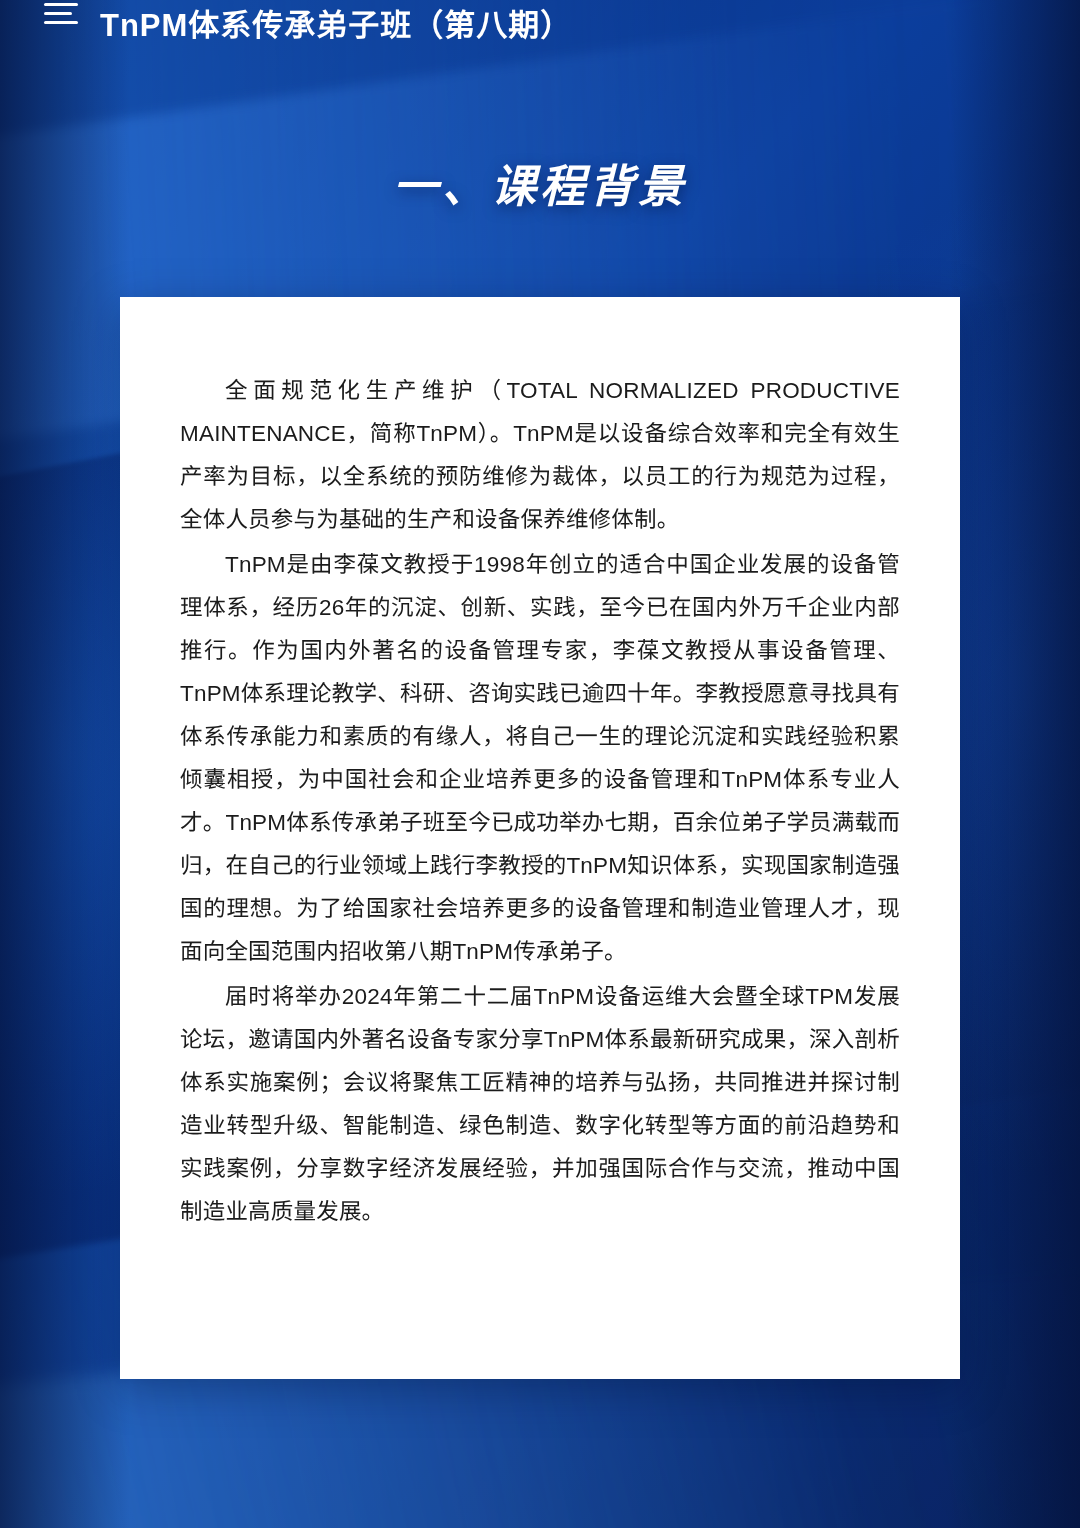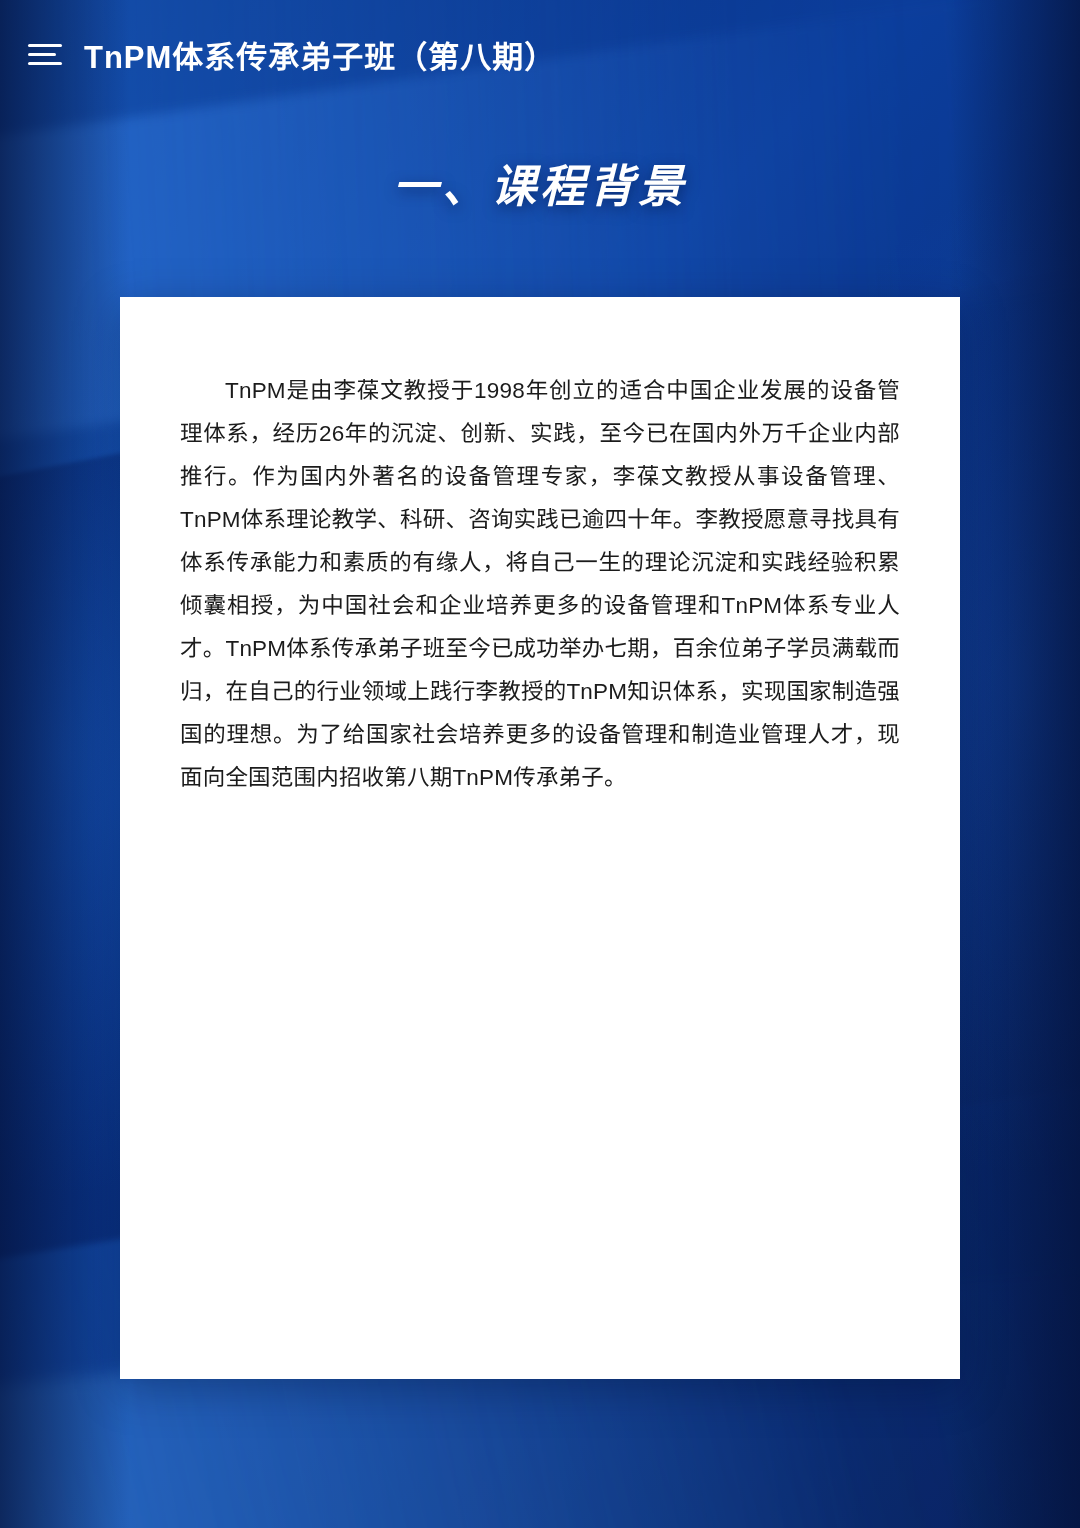--- a/index.html
+++ b/index.html
@@ -86,22 +86,22 @@
     background: linear-gradient(270deg, rgba(4,18,60,0.75) 0%, rgba(4,18,60,0) 100%);
     pointer-events: none;
   }
 
   
   .header {
     position: absolute;
     top: 0; left: 0; right: 0;
     height: 108px;
     display: flex;
-    align-items: center;
-    padding-left: 28px;
+    align-items: flex-start;
+    padding-left: 44px;
     z-index: 5;
   }
   .menu-icon {
     width: 40px;
     height: 26px;
     display: flex;
     flex-direction: column;
     justify-content: center;
     gap: 6px;
     margin-right: 16px;
@@ -189,16 +189,18 @@
       <i></i>
     </div>
     <div class="header-title">TnPM体系传承弟子班（第八期）</div>
   </div>
 
   <div class="main-title">
     <span>一、课程背景</span>
   </div>
 
   <div class="card">
+    <p>全面规范化生产维护（TOTAL NORMALIZED PRODUCTIVE MAINTENANCE，简称TnPM）。TnPM是以设备综合效率和完全有效生产率为目标，以全系统的预防维修为裁体，以员工的行为规范为过程，全体人员参与为基础的生产和设备保养维修体制。</p>
     <p>TnPM是由李葆文教授于1998年创立的适合中国企业发展的设备管理体系，经历26年的沉淀、创新、实践，至今已在国内外万千企业内部推行。作为国内外著名的设备管理专家，李葆文教授从事设备管理、TnPM体系理论教学、科研、咨询实践已逾四十年。李教授愿意寻找具有体系传承能力和素质的有缘人，将自己一生的理论沉淀和实践经验积累倾囊相授，为中国社会和企业培养更多的设备管理和TnPM体系专业人才。TnPM体系传承弟子班至今已成功举办七期，百余位弟子学员满载而归，在自己的行业领域上践行李教授的TnPM知识体系，实现国家制造强国的理想。为了给国家社会培养更多的设备管理和制造业管理人才，现面向全国范围内招收第八期TnPM传承弟子。</p>
+    <p>届时将举办2024年第二十二届TnPM设备运维大会暨全球TPM发展论坛，邀请国内外著名设备专家分享TnPM体系最新研究成果，深入剖析体系实施案例；会议将聚焦工匠精神的培养与弘扬，共同推进并探讨制造业转型升级、智能制造、绿色制造、数字化转型等方面的前沿趋势和实践案例，分享数字经济发展经验，并加强国际合作与交流，推动中国制造业高质量发展。</p>
   </div>
 
 </div>
 
 </body></html>

